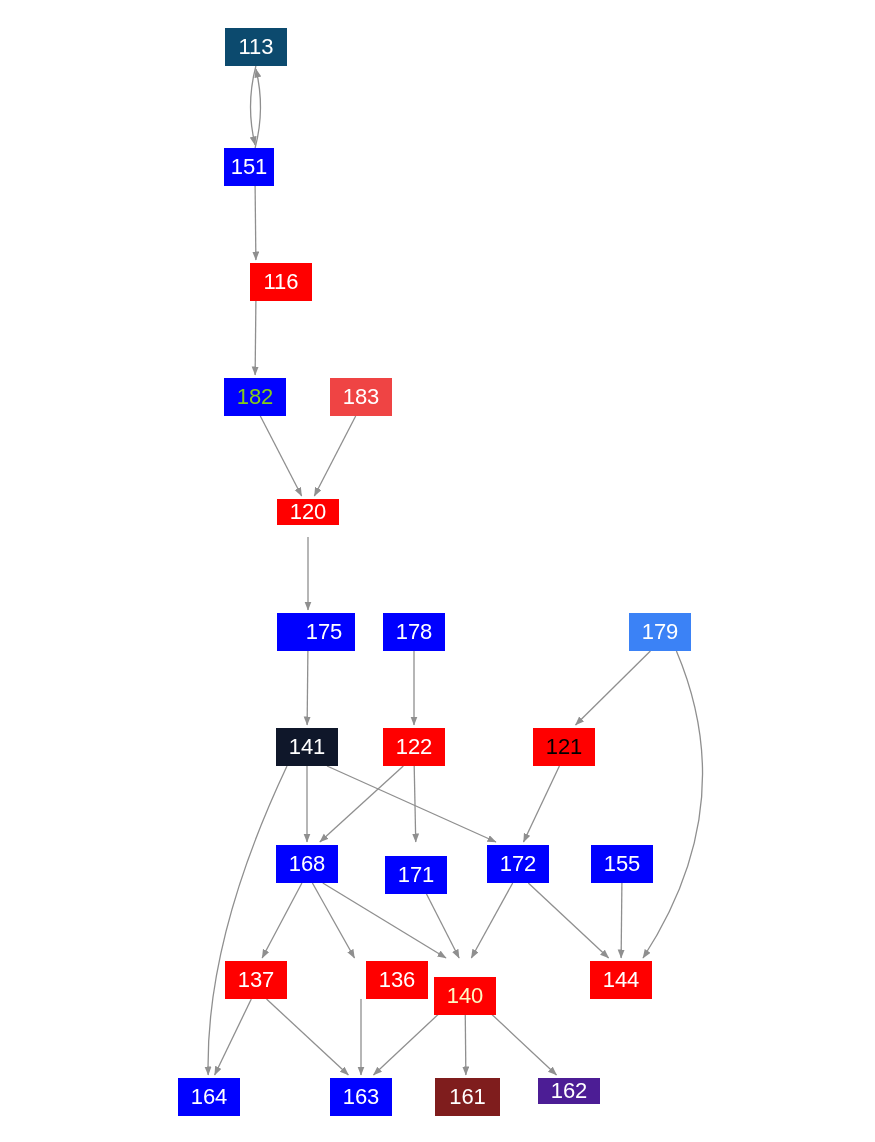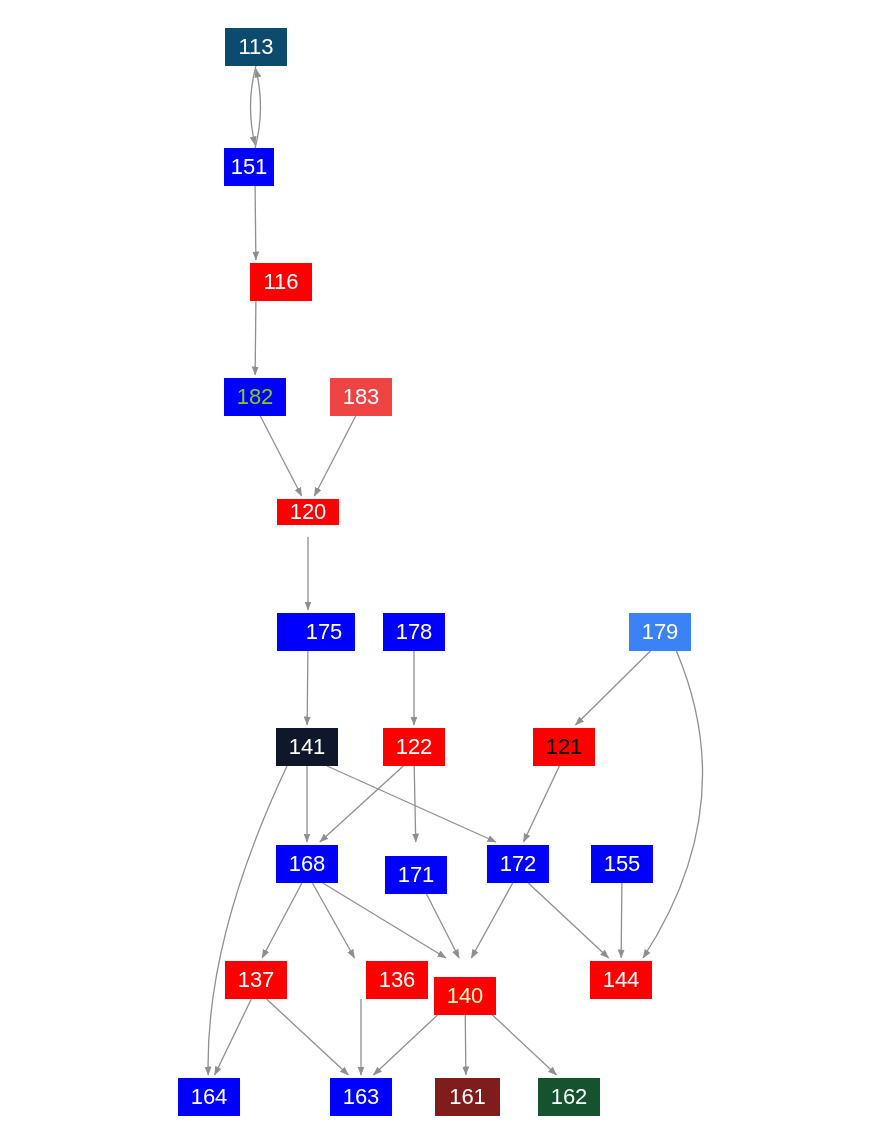--- a/index.html
+++ b/index.html
@@ -95,15 +95,15 @@
       <div class="node" style="left: 385px; top: 845px; width: 62px; height: 38px; background: rgb(0, 0, 255); color: rgb(255, 255, 255); margin-top: 11px;">171</div>
       <div class="node" style="left: 487px; top: 845px; width: 62px; height: 38px; background: rgb(0, 0, 255); color: rgb(255, 255, 255);">172</div>
       <div class="node" style="left: 591px; top: 845px; width: 62px; height: 38px; background: rgb(0, 0, 255); color: rgb(255, 255, 255);">155</div>
       <div class="node" style="left: 225px; top: 961px; width: 62px; height: 38px; background: rgb(255, 0, 0); color: rgb(255, 255, 255);">137</div>
       <div class="node" style="left: 330px; top: 961px; width: 62px; height: 38px; background: rgb(255, 0, 0); color: rgb(255, 255, 255); margin-left: 36px;">136</div>
       <div class="node" style="left: 434px; top: 961px; width: 62px; height: 38px; background: rgb(255, 0, 0); color: #fef9c3; margin-top: 16px;">140</div>
       <div class="node" style="left: 590px; top: 961px; width: 62px; height: 38px; background: rgb(255, 0, 0); color: rgb(255, 255, 255);">144</div>
       <div class="node" style="left: 178px; top: 1078px; width: 62px; height: 38px; background: rgb(0, 0, 255); color: rgb(255, 255, 255);">164</div>
       <div class="node" style="left: 330px; top: 1078px; width: 62px; height: 38px; background: rgb(0, 0, 255); color: rgb(255, 255, 255);">163</div>
       <div class="node" style="left: 435px; top: 1078px; width: 65px; height: 38px; background: #7f1d1d; color: rgb(255, 255, 255);">161</div>
-      <div class="node" style="left: 538px; top: 1078px; width: 62px; height: 38px; background: #14532d; color: rgb(255, 255, 255);">162</div>
+      <div class="node" style="left: 538px; top: 1078px; width: 62px; height: 26px; background: #4c1d95; color: rgb(255, 255, 255);">162</div>
     </div>
 </div>
 
 </body></html>

